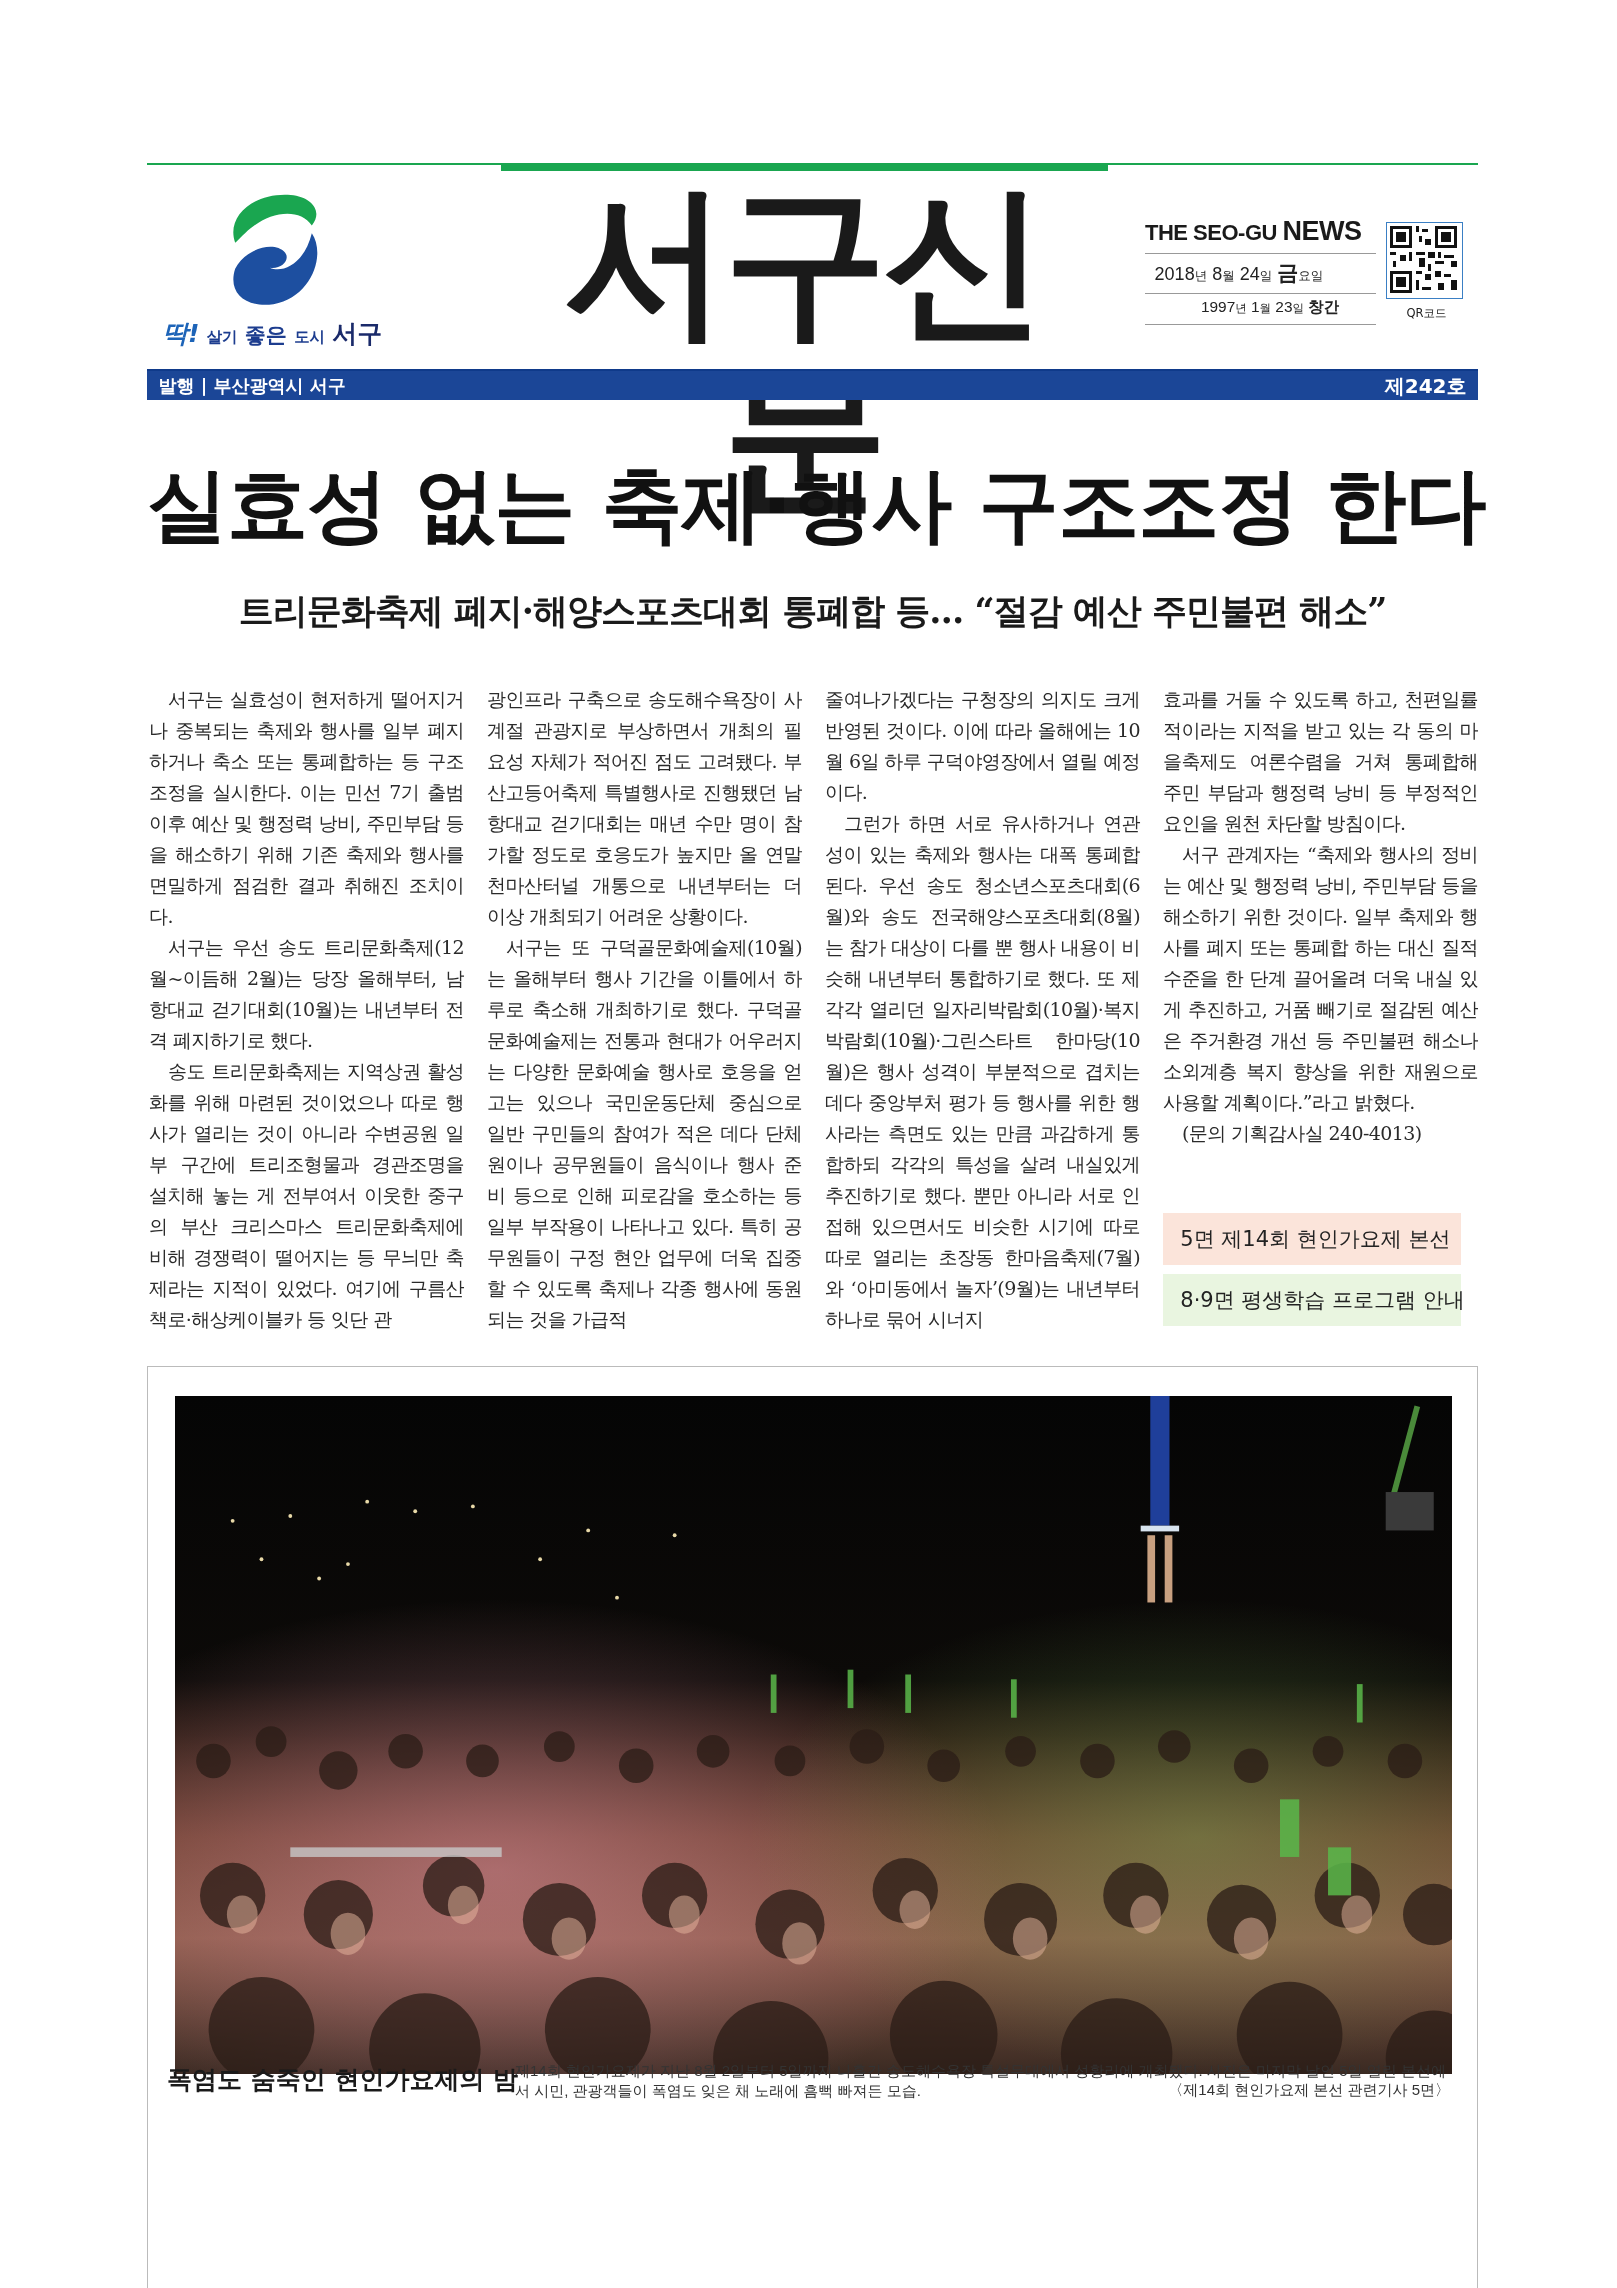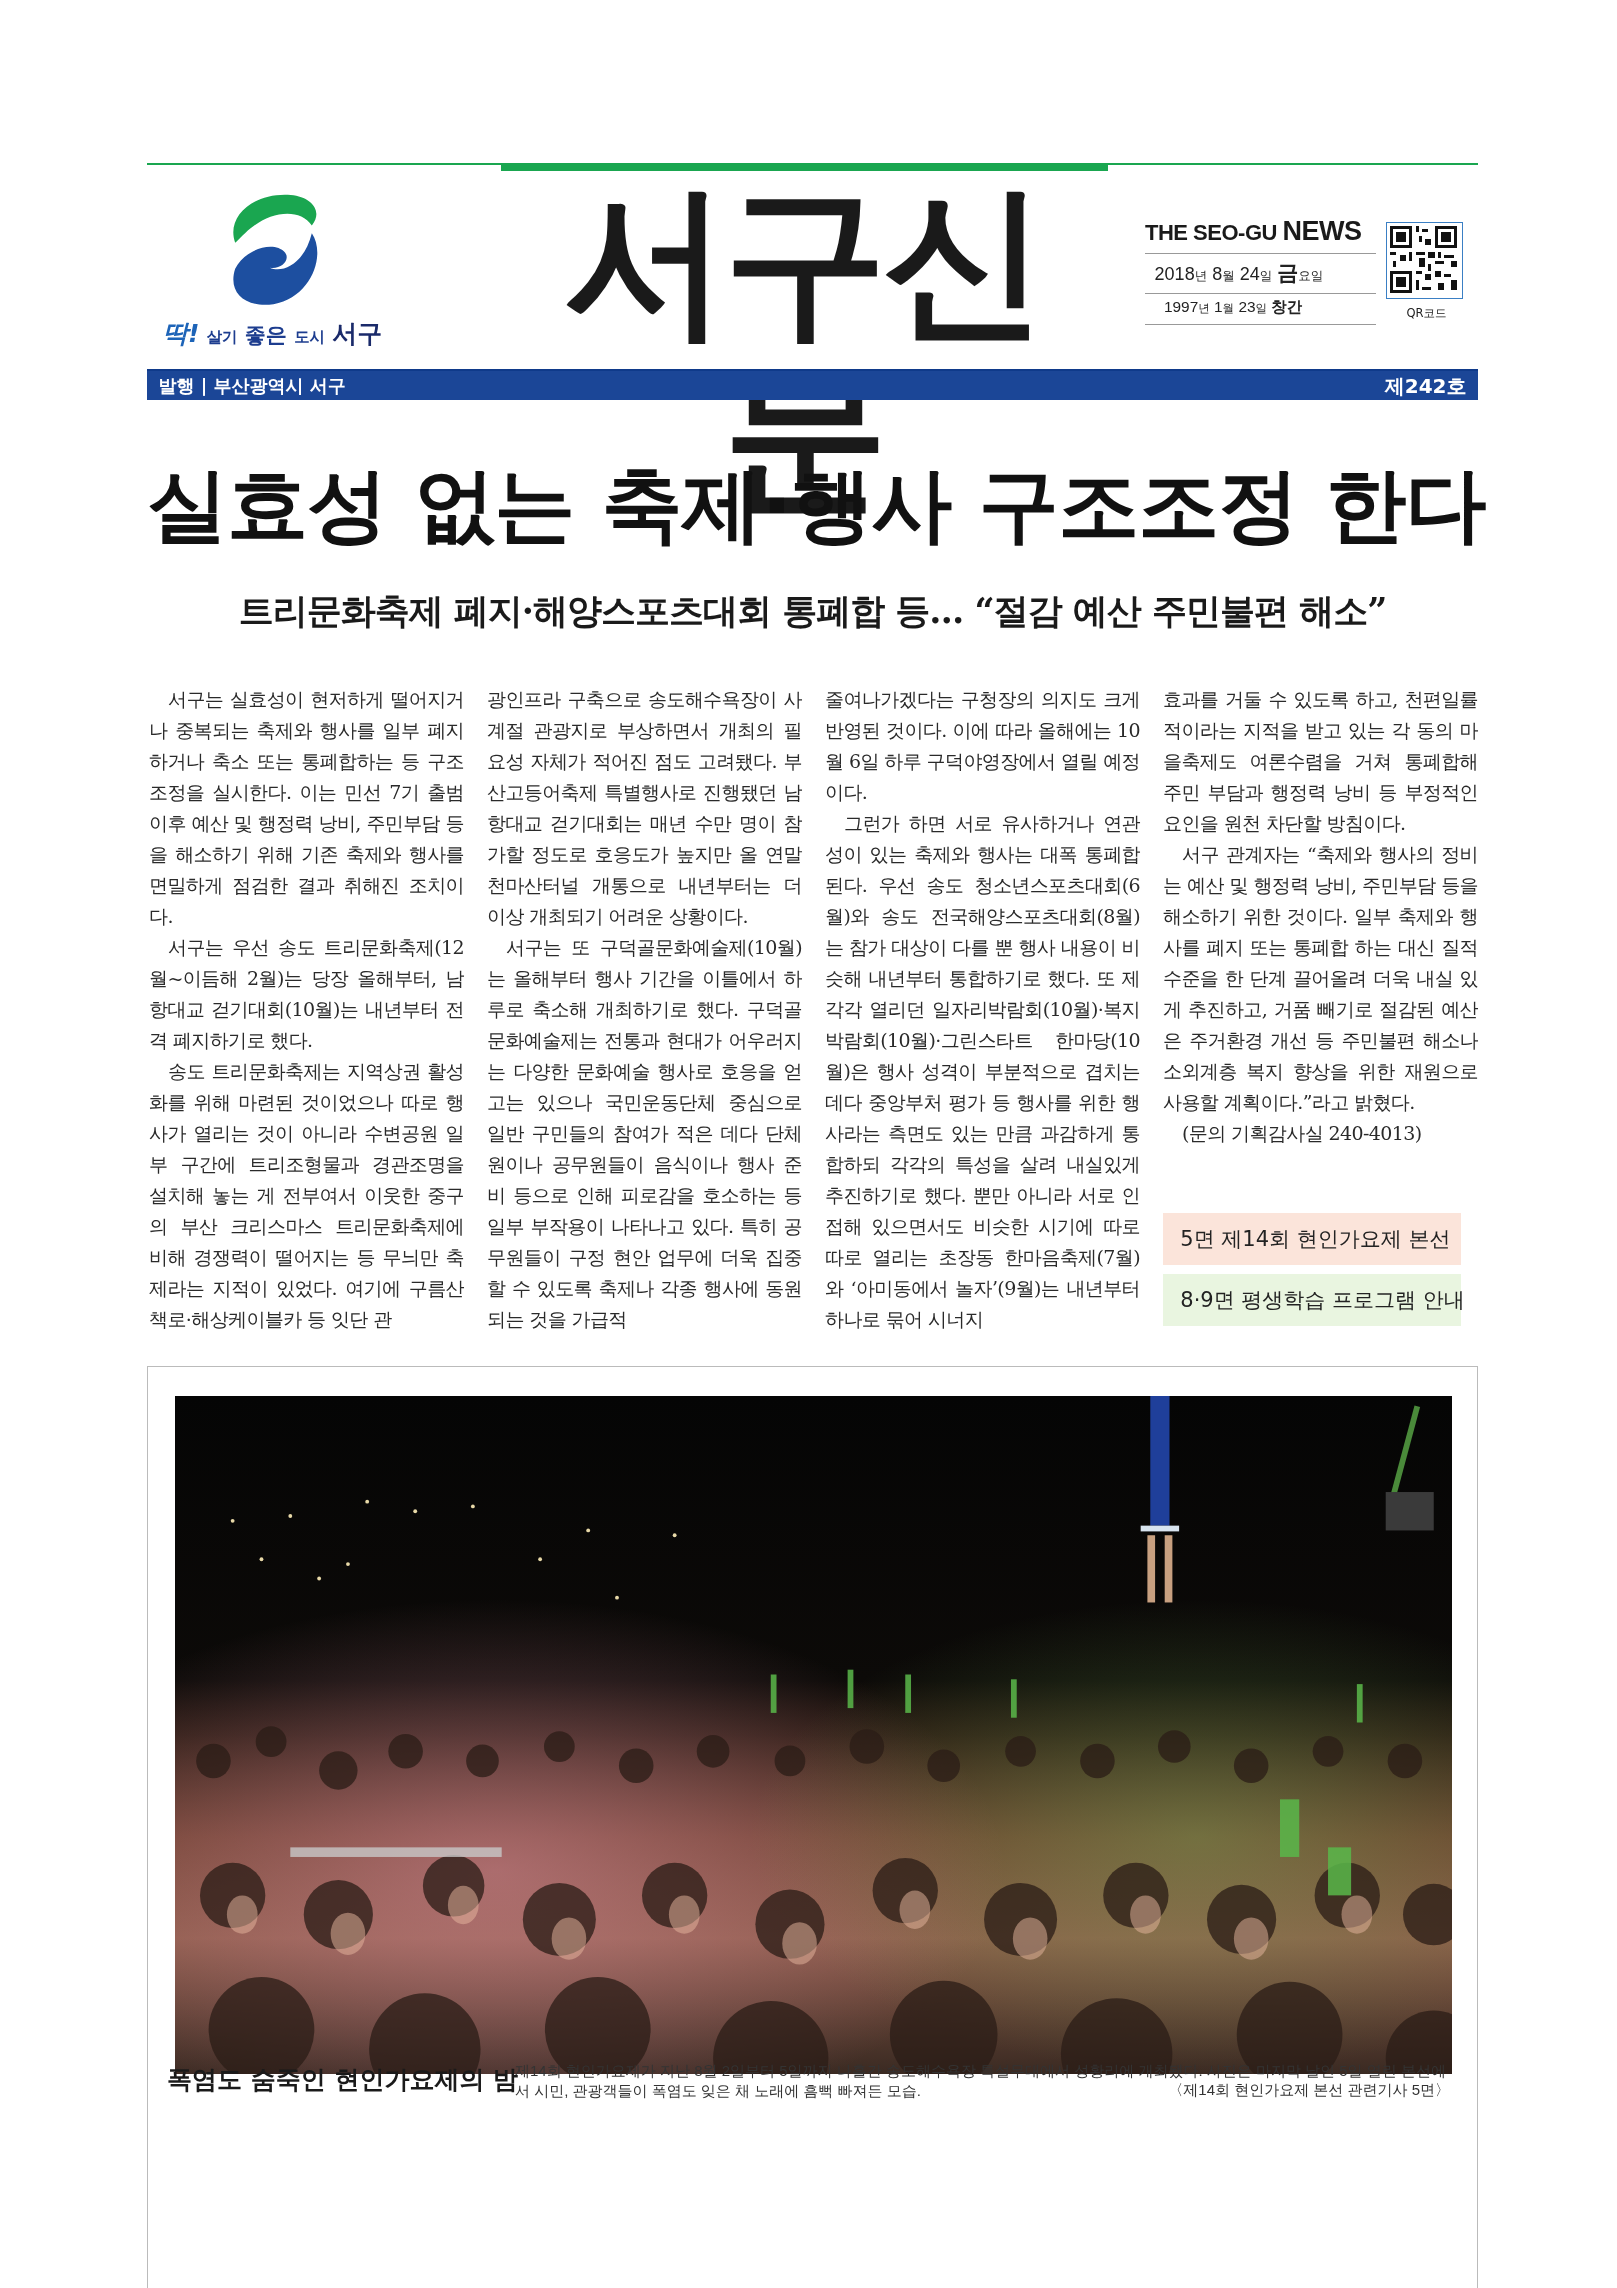--- a/index.html
+++ b/index.html
@@ -18,21 +18,21 @@
 
   
   .masthead { position: absolute; left: 495px; top: 175px; width: 615px; height: 173px; font-size: 165px; font-weight: bold; line-height: 173px; color: #1a1a1a; letter-spacing: -5.8px; text-align: center; font-family: "DejaVu Sans", sans-serif; }
 
   .news-box { position: absolute; left: 1145px; top: 216px; width: 231px; }
   .news-title { font-family: "Liberation Sans", sans-serif; font-weight: bold; font-size: 22px; color: #1a1a1a; letter-spacing: -0.5px; padding-bottom: 6px; border-bottom: 1.9px solid #999; white-space: nowrap; }
   .news-title .big { font-size: 27px; }
   .news-date { font-family: "Liberation Sans", sans-serif; font-size: 18px; color: #222; padding: 4.8px 0 5.8px 9.6px; border-bottom: 1.4px solid #999; white-space: nowrap; }
   .news-date .u { font-size: 12.5px; }
   .news-date .fri { font-size: 21px; font-weight: bold; }
-  .news-founded { font-family: "Liberation Sans", sans-serif; font-size: 15.4px; color: #222; padding: 3.8px 0 5.8px 19px; border-bottom: 1.4px solid #999; white-space: nowrap; }
+  .news-founded { font-family: "Liberation Sans", sans-serif; font-size: 15.4px; color: #222; padding: 3.8px 0 5.8px 19px; border-bottom: 1.4px solid #999; white-space: nowrap; text-align: center; }
   .news-founded .u { font-size: 11.5px; }
   .news-founded .b { font-weight: bold; }
 
   .qr { position: absolute; left: 1386px; top: 222px; width: 77px; height: 77px; border: 1.9px solid #3a7fc4; padding: 2.9px; background: #fff; }
   .qr-label { position: absolute; left: 1393px; top: 306px; width: 67px; text-align: center; font-size: 11.5px; color: #222; }
 
   
   .band { position: absolute; left: 147px; top: 369px; width: 1331px; height: 31px; background: #1b4697; border-top: 2.9px solid #0f3a8a; color: #fff; }
   .band-left { position: absolute; left: 11.5px; top: 2.9px; font-size: 18px; font-weight: bold; }
   .band-center { position: absolute; left: 0; right: 0; top: 1.9px; text-align: center; font-family: "Liberation Sans", sans-serif; font-style: italic; font-weight: bold; font-size: 20px; }

